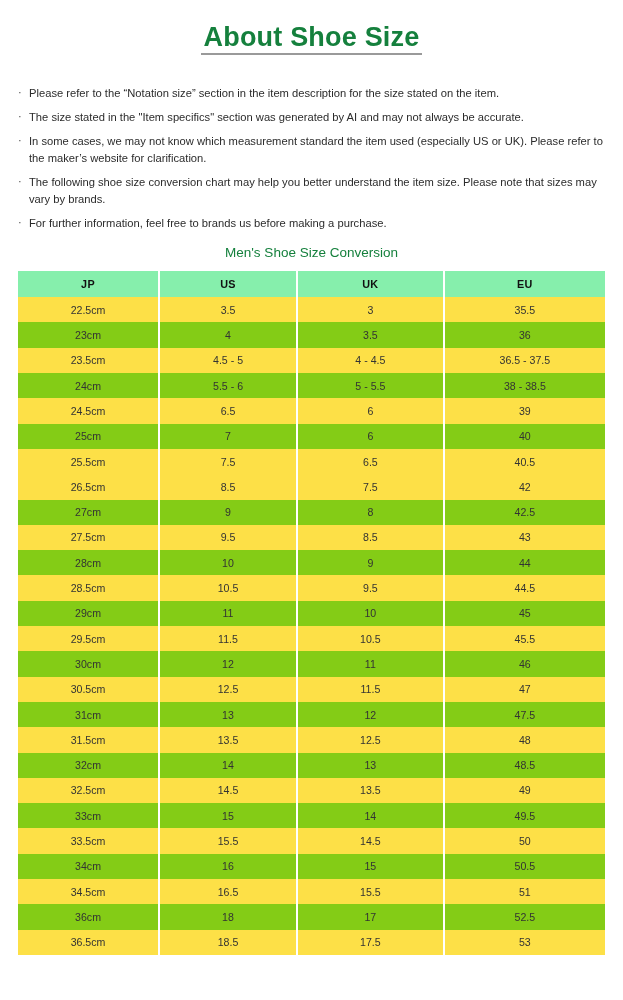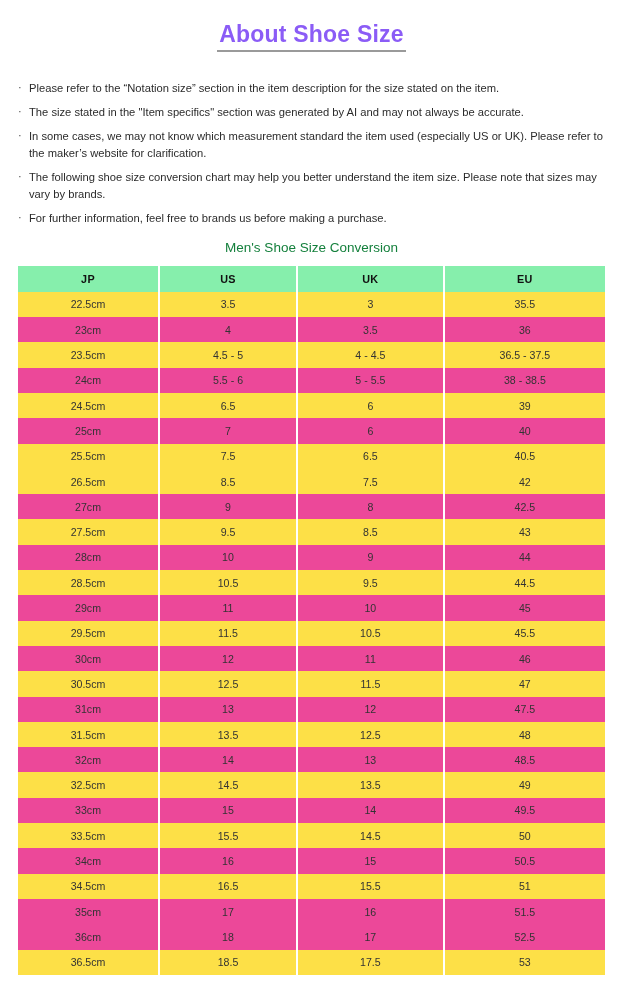--- a/index.html
+++ b/index.html
@@ -21,24 +21,24 @@
     box-sizing: border-box;
   }
 
   
   .title-wrap {
     text-align: center;
     padding-top: 6px;
   }
   .page-title {
     display: inline-block;
-    font-size: 23px;
+    font-size: 27px;
     font-weight: bold;
     letter-spacing: 0.2px;
-    color: #8b5cf6;
+    color: #15803d;
     line-height: 26px;
     padding: 0 2px 3px 2px;
     border-bottom: 2px solid #9a9a9a;
   }
 
   
   .notes {
     margin: 12px 0 0 0;
     padding: 0 18px 0 18px;
   }
@@ -99,21 +99,21 @@
     font-size: 10.6px;
     color: #333333;
     height: 23.3px;
     text-align: center;
     border-right: 2px solid #ffffff;
     white-space: nowrap;
   }
   table.size-table td:last-child { border-right: none; text-align: center; }
 
   table.size-table tbody tr.odd td { background: #fde047; }
-  table.size-table tbody tr.even td { background: #ec4899; }
+  table.size-table tbody tr.even td { background: #84cc16; }
 </style>
 </head>
 <body>
 
 <div class="page">
 
   <div class="title-wrap">
     <h1 class="page-title">About Shoe Size</h1>
   </div>
 
@@ -282,26 +282,20 @@
             <td>15</td>
             <td>50.5</td>
           </tr>
           <tr class="odd">
             <td>34.5cm</td>
             <td>16.5</td>
             <td>15.5</td>
             <td>51</td>
           </tr>
           <tr class="even">
-            <td>35cm</td>
-            <td>17</td>
-            <td>16</td>
-            <td>51.5</td>
-          </tr>
-          <tr class="even">
             <td>36cm</td>
             <td>18</td>
             <td>17</td>
             <td>52.5</td>
           </tr>
           <tr class="odd">
             <td>36.5cm</td>
             <td>18.5</td>
             <td>17.5</td>
             <td>53</td>

